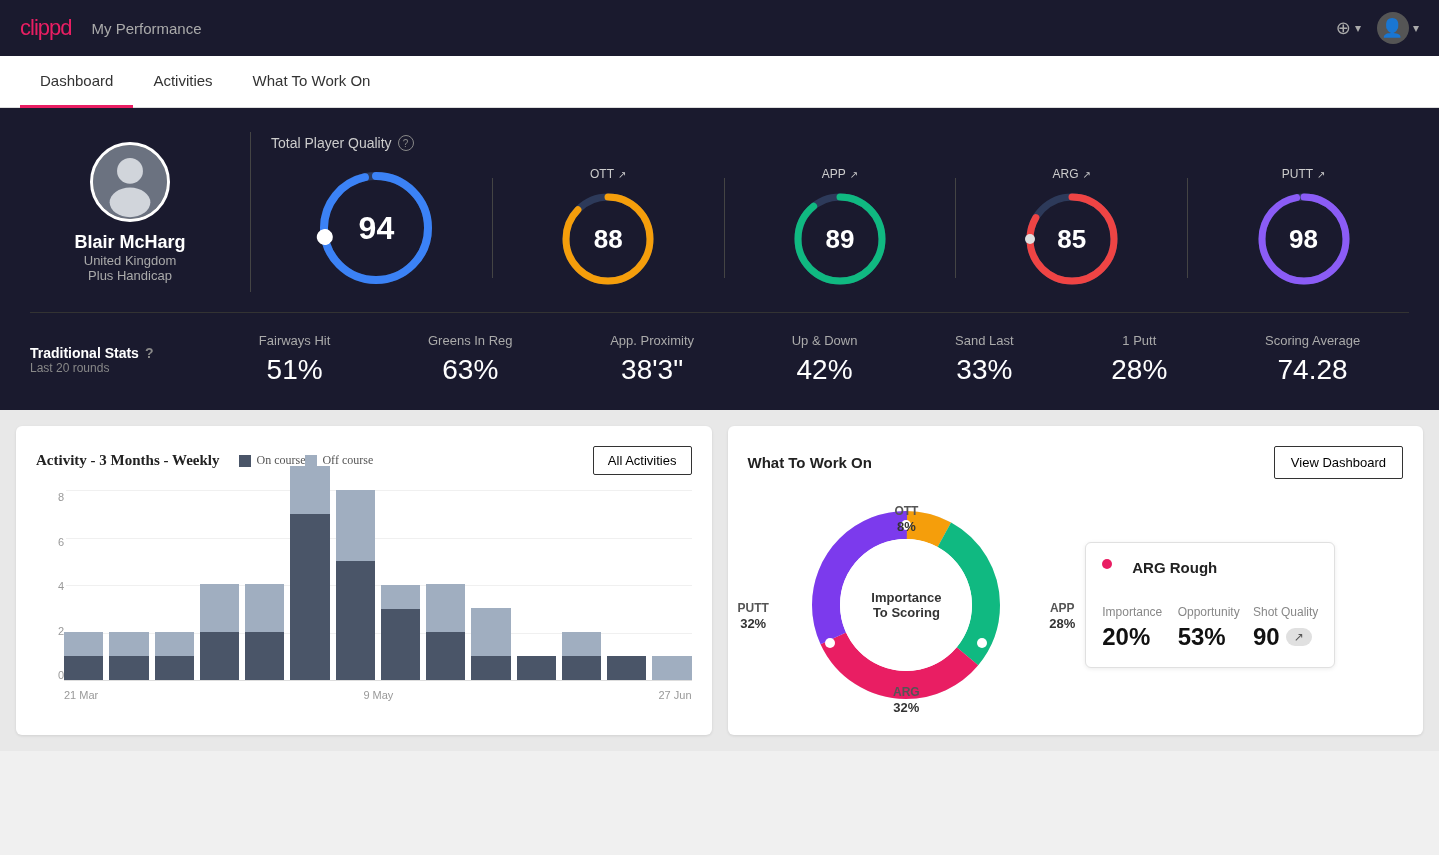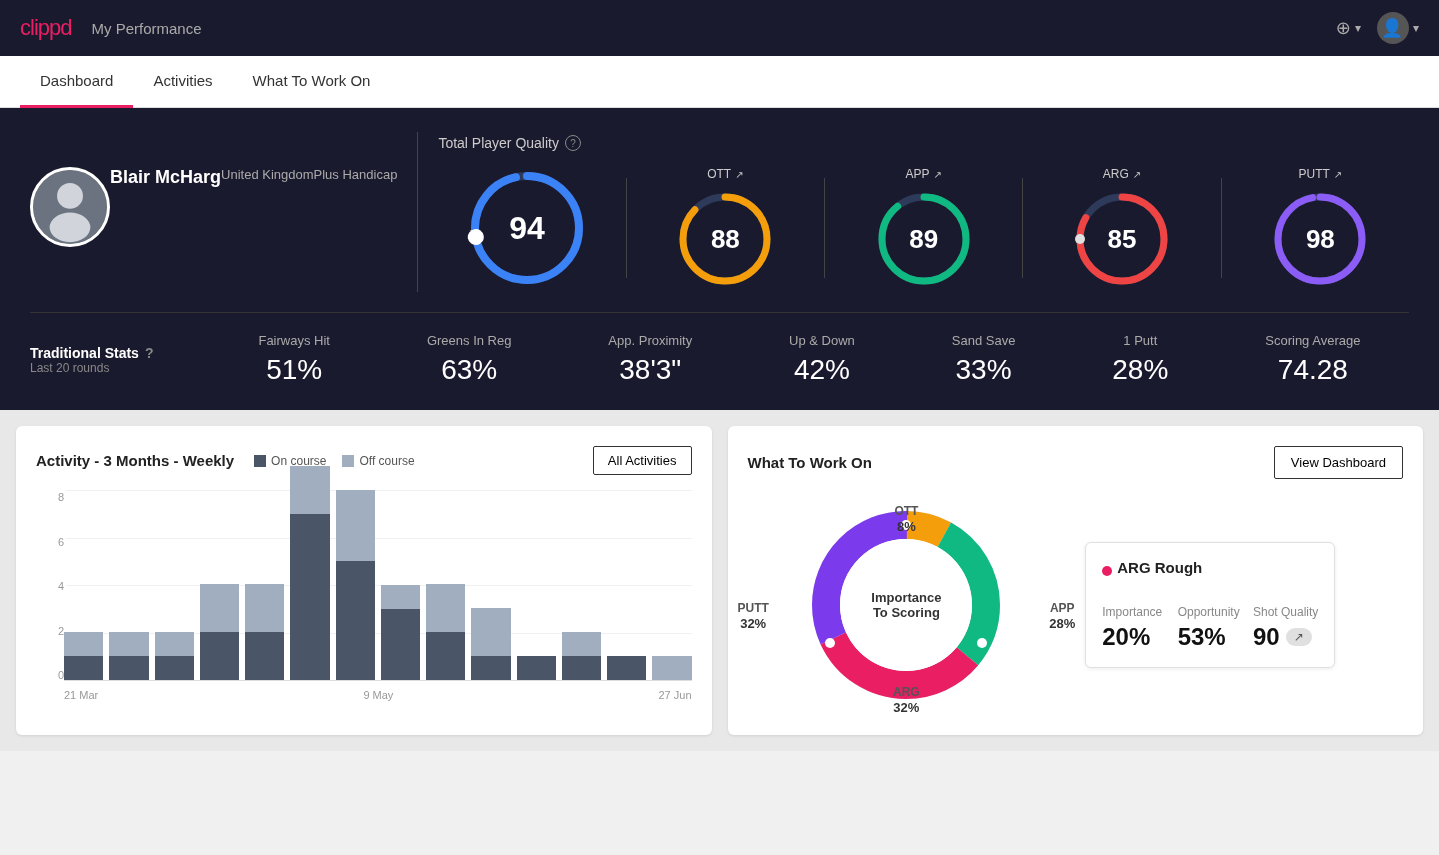--- a/index.html
+++ b/index.html
@@ -78,21 +78,22 @@
       flex-direction: column;
       gap: 20px;
     }
     .hero-top {
       display: flex;
       align-items: center;
       gap: 0;
     }
     .player-profile {
       display: flex;
-      flex-direction: row;
+      flex-direction: column;
+      align-items: center;
       min-width: 200px;
     }
     .player-avatar {
       width: 80px; height: 80px;
       border-radius: 50%;
       border: 3px solid #fff;
       background: #888;
       overflow: hidden;
       display: flex; align-items: center; justify-content: center;
       font-size: 28px;
@@ -266,21 +267,20 @@
     .panel-title {
       font-size: 15px;
       font-weight: 600;
       color: #222;
     }
 
     
     .chart-legend {
       display: flex;
       align-items: center;
-      gap: 16px;
     }
     .legend-item {
       display: flex; align-items: center; gap: 5px;
       font-size: 12px; color: #555;
     }
     .legend-dot {
       width: 12px; height: 12px;
     }
     .all-activities-btn {
       border: 1px solid #333;
@@ -331,22 +331,22 @@
     .info-card {
       background: #fff;
       border: 1px solid #e0e0e0;
       border-radius: 6px;
       padding: 16px;
       min-width: 240px;
       box-shadow: 0 1px 4px rgba(0,0,0,0.08);
     }
     .info-card-title {
       display: flex;
-      align-items: flex-end;
-      gap: 5px;
+      align-items: flex-start;
+      gap: 20px;
       font-size: 15px;
       font-weight: 600;
       color: #222;
       margin-bottom: 29px;
     }
     .info-card-title .dot {
       width: 10px; height: 10px;
       border-radius: 50%;
       background: #e91e63;
     }
@@ -554,40 +554,40 @@
       </div>
       <div class="stat-item">
         <div class="stat-name">App. Proximity</div>
         <div class="stat-val">38'3"</div>
       </div>
       <div class="stat-item">
         <div class="stat-name">Up &amp; Down</div>
         <div class="stat-val">42%</div>
       </div>
       <div class="stat-item">
-        <div class="stat-name">Sand Save</div>
+        <div class="stat-name">Sand Last</div>
         <div class="stat-val">33%</div>
       </div>
       <div class="stat-item">
         <div class="stat-name">1 Putt</div>
         <div class="stat-val">28%</div>
       </div>
       <div class="stat-item">
         <div class="stat-name">Scoring Average</div>
         <div class="stat-val">74.28</div>
       </div>
     </div>
   </div>
 </section>
 
 <div class="bottom-panels">
 
   <div class="panel">
     <div class="panel-header">
-      <div style="display:flex;align-items:center;gap:20px;">
+      <div style="display:flex;align-items:center;gap:20px;font-family:Liberation Serif, serif;">
         <span class="panel-title">Activity - 3 Months - Weekly</span>
         <div class="chart-legend">
           <div class="legend-item">
             <div class="legend-dot" style="background:#4a5568;"></div>
             <span>On course</span>
           </div>
           <div class="legend-item">
             <div class="legend-dot" style="background:#a0aec0;"></div>
             <span>Off course</span>
           </div>

